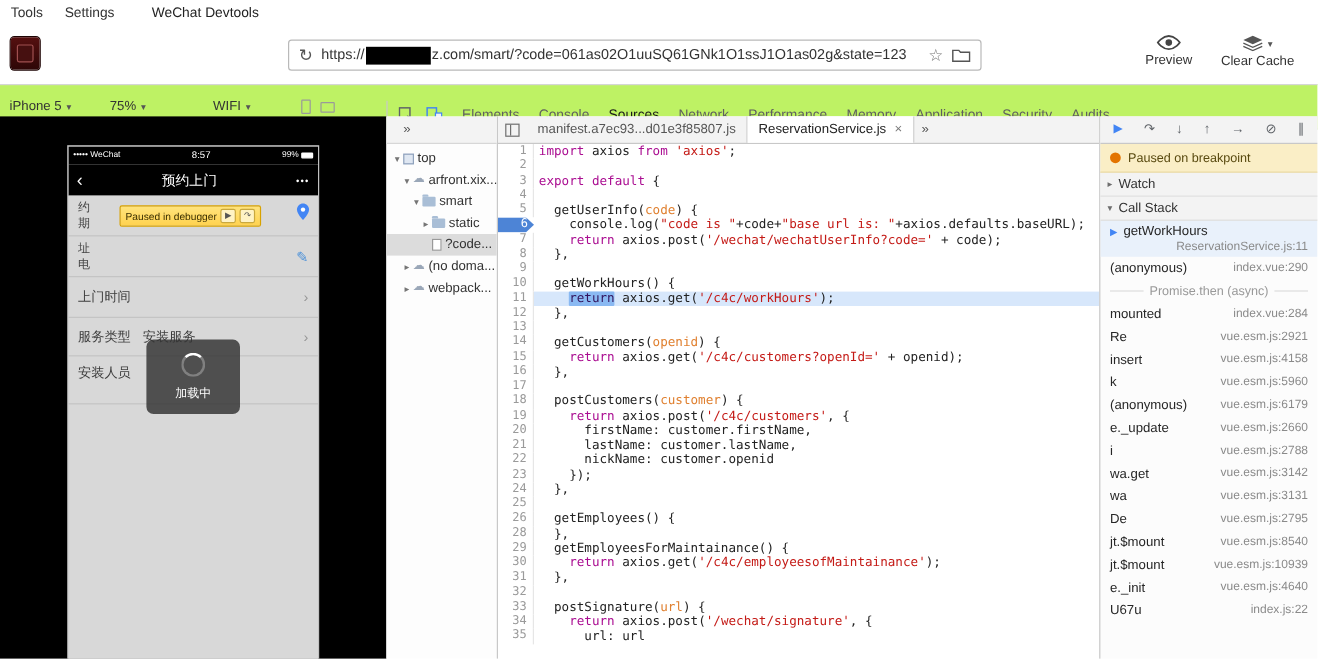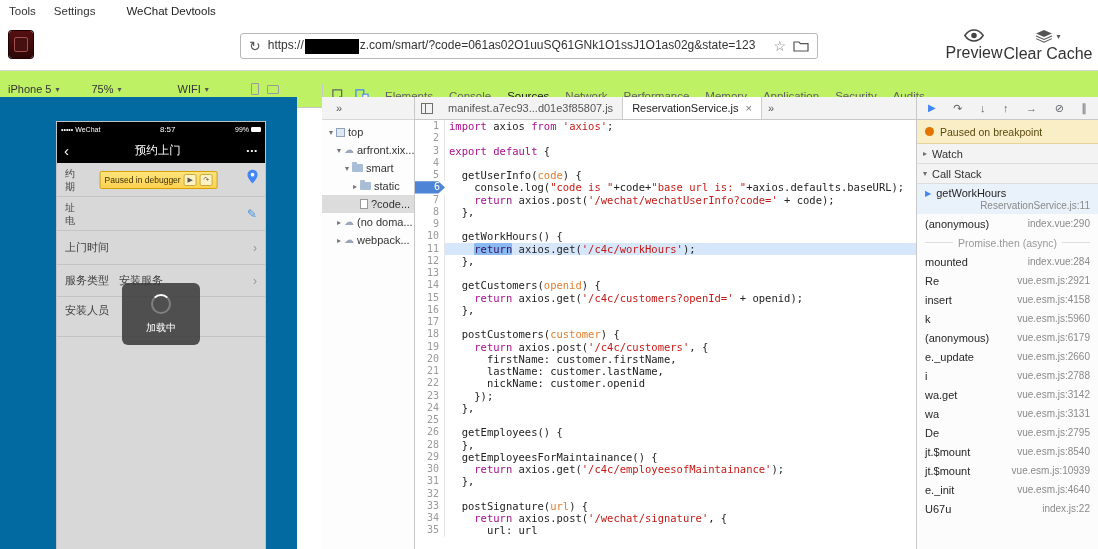--- a/index.html
+++ b/index.html
@@ -20,21 +20,21 @@
   .app-icon-inner { position:absolute; left:5px; top:6px; width:14px; height:15px;
               border:1px solid #a05050; border-radius:2px; background:#461010; }
   .url-bar { position:absolute; left:240px; top:11px; width:578px; height:26px; background:#fff;
              border:1px solid #b9b9b9; border-radius:3px; display:flex; align-items:center;
              padding:0 8px; gap:7px; }
   .refresh { font-size:14px; color:#555; line-height:1; }
   .url-text { flex:1; font-size:12px; color:#333; white-space:nowrap; overflow:hidden; }
   .redacted { display:inline-block; width:54px; height:15px; background:#000; vertical-align:middle; margin:0 1px; }
   .star { font-size:14px; color:#777; }
   .tb-action { position:absolute; top:7px; display:flex; flex-direction:column; align-items:center; gap:2px; cursor:default; }
-  .tb-action .tb-label { font-size:16px; color:#333; white-space:nowrap; }
+  .tb-action .tb-label { font-size:11px; color:#333; white-space:nowrap; }
   .preview { right:96px; width:56px; }
   .clearcache { right:14px; width:72px; }
   .cc-iconrow { display:flex; align-items:center; gap:3px; }
   .caret { font-size:8px; color:#555; }
 
   
   .subbar { position:absolute; left:0; top:70px; width:100%; height:38px;
             border-top:1px solid #d6d6d6; border-bottom:1px solid #c8c8c8; background:#bef264; display:flex; }
   .emu-bar { width:322px; display:flex; align-items:center; font-size:11px; color:#333; }
   .emu-select { display:flex; align-items:center; gap:4px; cursor:default; }
@@ -47,21 +47,21 @@
   .dt-bar { flex:1; border-left:1px solid #c8c8c8; display:flex; align-items:center;margin-top:13px; }
   .dtb-icon { margin-left:9px; display:inline-flex; }
   .dt-tabs { display:flex; margin-left:8px; height:100%; }
   .dt-tab { padding:0 8px; font-size:11.5px; color:#5f5f5f; display:flex; align-items:center; }
   .dt-tab.sel { color:#1a1a1a; box-shadow:inset 0 -2px 0 var(--accent,#4285f4); }
 
   
   .main { position:absolute; left:0; top:97px; width:1098px; height:452px; }
 
   
-  .device-area { position:absolute; left:0; top:0; width:297px; height:452px; background:#0369a1; }
+  .device-area { position:absolute; left:0; top:0; width:322px; height:452px; background:#000000; }
   .phone { position:absolute; left:57px; top:25px; width:208px; height:427px; background:#d8d8d8;
            box-shadow:0 0 0 1px #c2c2c2; overflow:hidden; }
   .p-status { height:15px; background:#000; color:#fff; display:flex; align-items:center;
               font-size:7px; padding:0 4px; }
   .p-status .mid { flex:1; text-align:center; font-size:8px; }
   .batt { display:flex; align-items:center; gap:2px; }
   .batt-icon { width:10px; height:5px; border:1px solid #fff; border-radius:1px; background:#fff; }
   .p-nav { height:26px; background:#000; color:#fff; display:flex; align-items:center; padding:0 7px; }
   .p-back { font-size:15px; line-height:1; }
   .p-title { flex:1; text-align:center; font-size:11.5px; }

